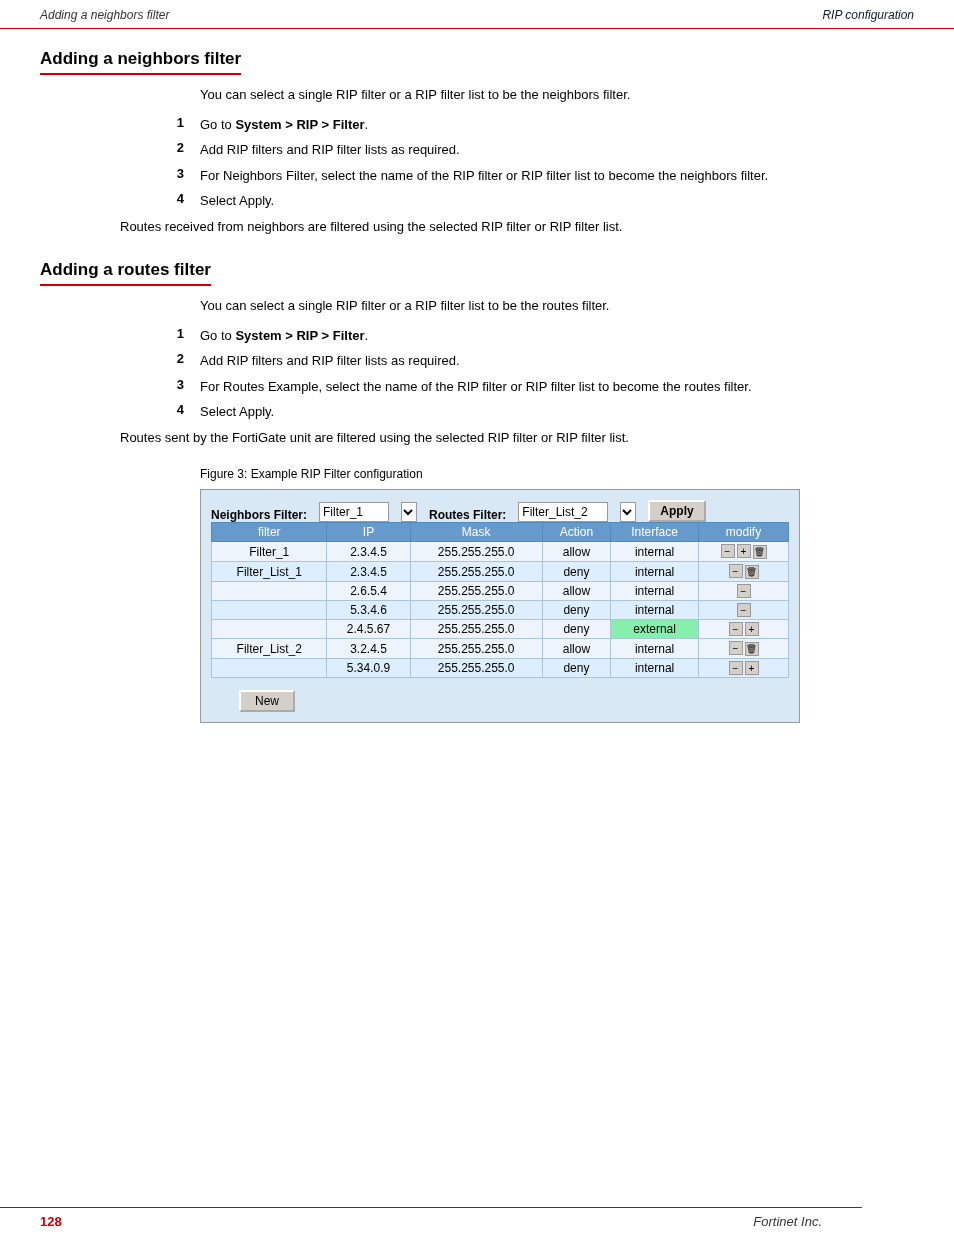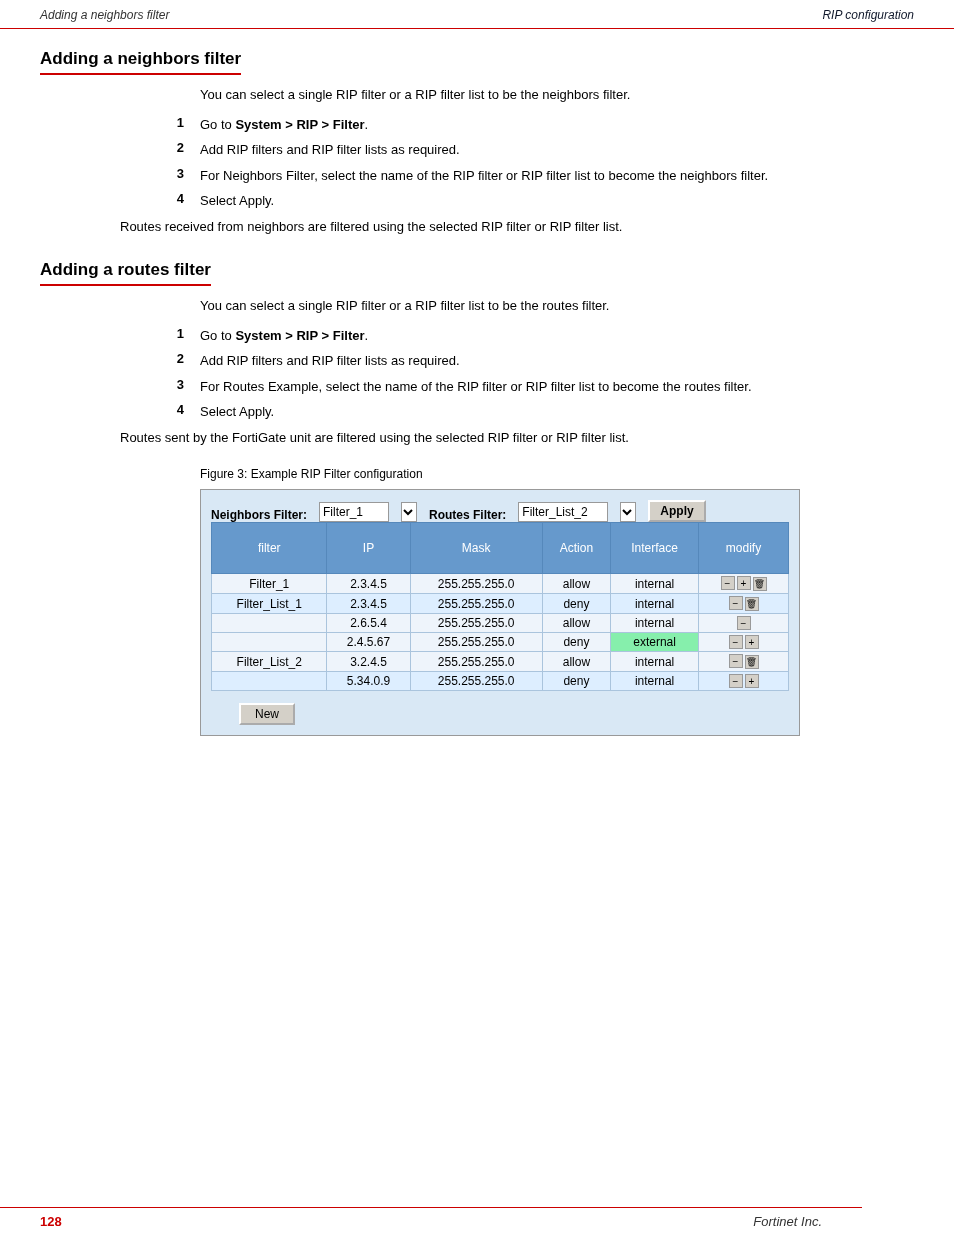--- a/index.html
+++ b/index.html
@@ -145,21 +145,21 @@
 
     .rip-table {
       width: 100%;
       border-collapse: collapse;
       font-size: 12px;
     }
     .rip-table th {
       background: #6699cc;
       color: #fff;
       text-align: center;
-      padding: 18px 6px;
+      padding: 2px 6px;
       border: 1px solid #5588bb;
       font-weight: normal;
       font-size: 12px;
     }
     .rip-table td {
       text-align: center;
       padding: 2px 6px;
       border: 1px solid #aac4dd;
       font-size: 12px;
       background: #eef4fb;
@@ -340,20 +340,28 @@
             </tr>
             <tr>
               <td style="background: rgb(238, 244, 251);"></td>
               <td style="background: rgb(238, 244, 251);">2.6.5.4</td>
               <td style="background: rgb(238, 244, 251);">255.255.255.0</td>
               <td style="background: rgb(238, 244, 251);">allow</td>
               <td style="background: rgb(238, 244, 251);">internal</td>
               <td style="background: rgb(238, 244, 251);"><span class="icon-btn">−</span></td>
             </tr>
             <tr>
+              <td style="background: rgb(221, 238, 255);"></td>
+              <td style="background: rgb(221, 238, 255);">5.3.4.6</td>
+              <td style="background: rgb(221, 238, 255);">255.255.255.0</td>
+              <td style="background: rgb(221, 238, 255);">deny</td>
+              <td style="background: rgb(221, 238, 255);">internal</td>
+              <td style="background: rgb(221, 238, 255);"><span class="icon-btn">−</span></td>
+            </tr>
+            <tr>
               <td style="background: rgb(238, 244, 251);"></td>
               <td style="background: rgb(238, 244, 251);">2.4.5.67</td>
               <td style="background: rgb(238, 244, 251);">255.255.255.0</td>
               <td style="background: rgb(238, 244, 251);">deny</td>
               <td style="background: #86efac;">external</td>
               <td style="background: rgb(238, 244, 251);"><span class="icon-btn">−</span><span class="icon-btn">+</span></td>
             </tr>
             <tr>
               <td style="background: rgb(238, 244, 251);">Filter_List_2</td>
               <td style="background: rgb(238, 244, 251);">3.2.4.5</td>

